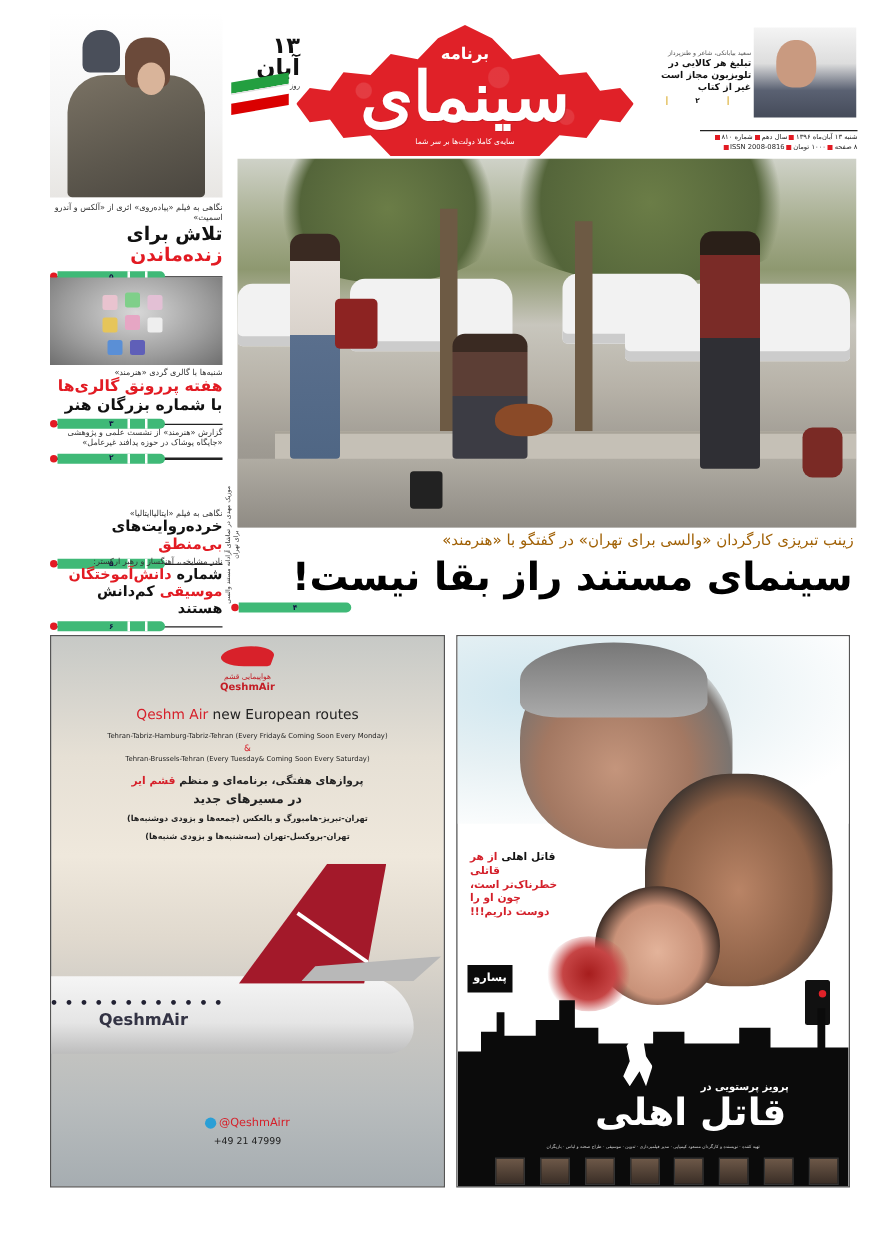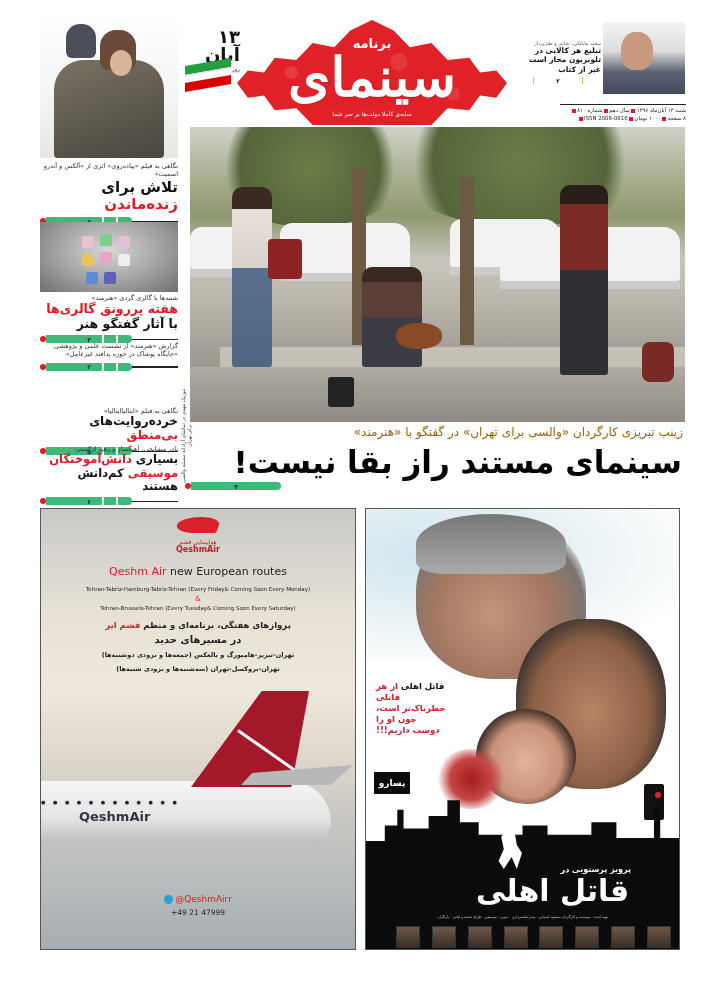--- a/index.html
+++ b/index.html
@@ -158,21 +158,21 @@
     <div class="cube" style="left:60px;top:30px;background:#e6a6c4"></div>
     <div class="cube" style="left:78px;top:32px;background:#eeeeee"></div>
     <div class="cube" style="left:46px;top:50px;background:#5a8fd6"></div>
     <div class="cube" style="left:64px;top:50px;background:#5f5fb8"></div>
   </div>
 
   <div class="sec" style="top:284px;">
     <div class="kicker">شنبه‌ها با گالری گردی «هنرمند»</div>
     <div class="headline" style="font-size:12.5px;">
       <div class="red">هفته پررونق گالری‌ها</div>
-      <div>با آثار گفتگو هنر</div>
+      <div>با شماره بزرگان هنر</div>
     </div>
     <div class="pager">
       <div class="line"></div>
       <div class="dot"></div>
       <div class="pill">
         <span class="sep" style="left:56px"></span>
           <span class="sep" style="left:70px"></span>
         <span>۳</span>
       </div>
     </div>
@@ -203,21 +203,21 @@
         <span class="sep" style="left:56px"></span>
           <span class="sep" style="left:70px"></span>
         <span>۵</span>
       </div>
     </div>
   </div>
 
   <div class="sec" style="top:435px;">
     <div class="kicker">نادر مشایخی، آهنگساز و رهبر ارکستر:</div>
     <div class="headline" style="font-size:11.5px;">
-      <div><span>بسیاری </span><span class="red">دانش‌آموختگان</span></div>
+      <div><span>شماره </span><span class="red">دانش‌آموختگان</span></div>
       <div><span class="red">موسیقی</span><span> کم‌دانش هستند</span></div>
     </div>
     <div class="pager">
       <div class="line"></div>
       <div class="dot"></div>
       <div class="pill">
         <span class="sep" style="left:56px"></span>
           <span class="sep" style="left:70px"></span>
         <span>۶</span>
       </div>

